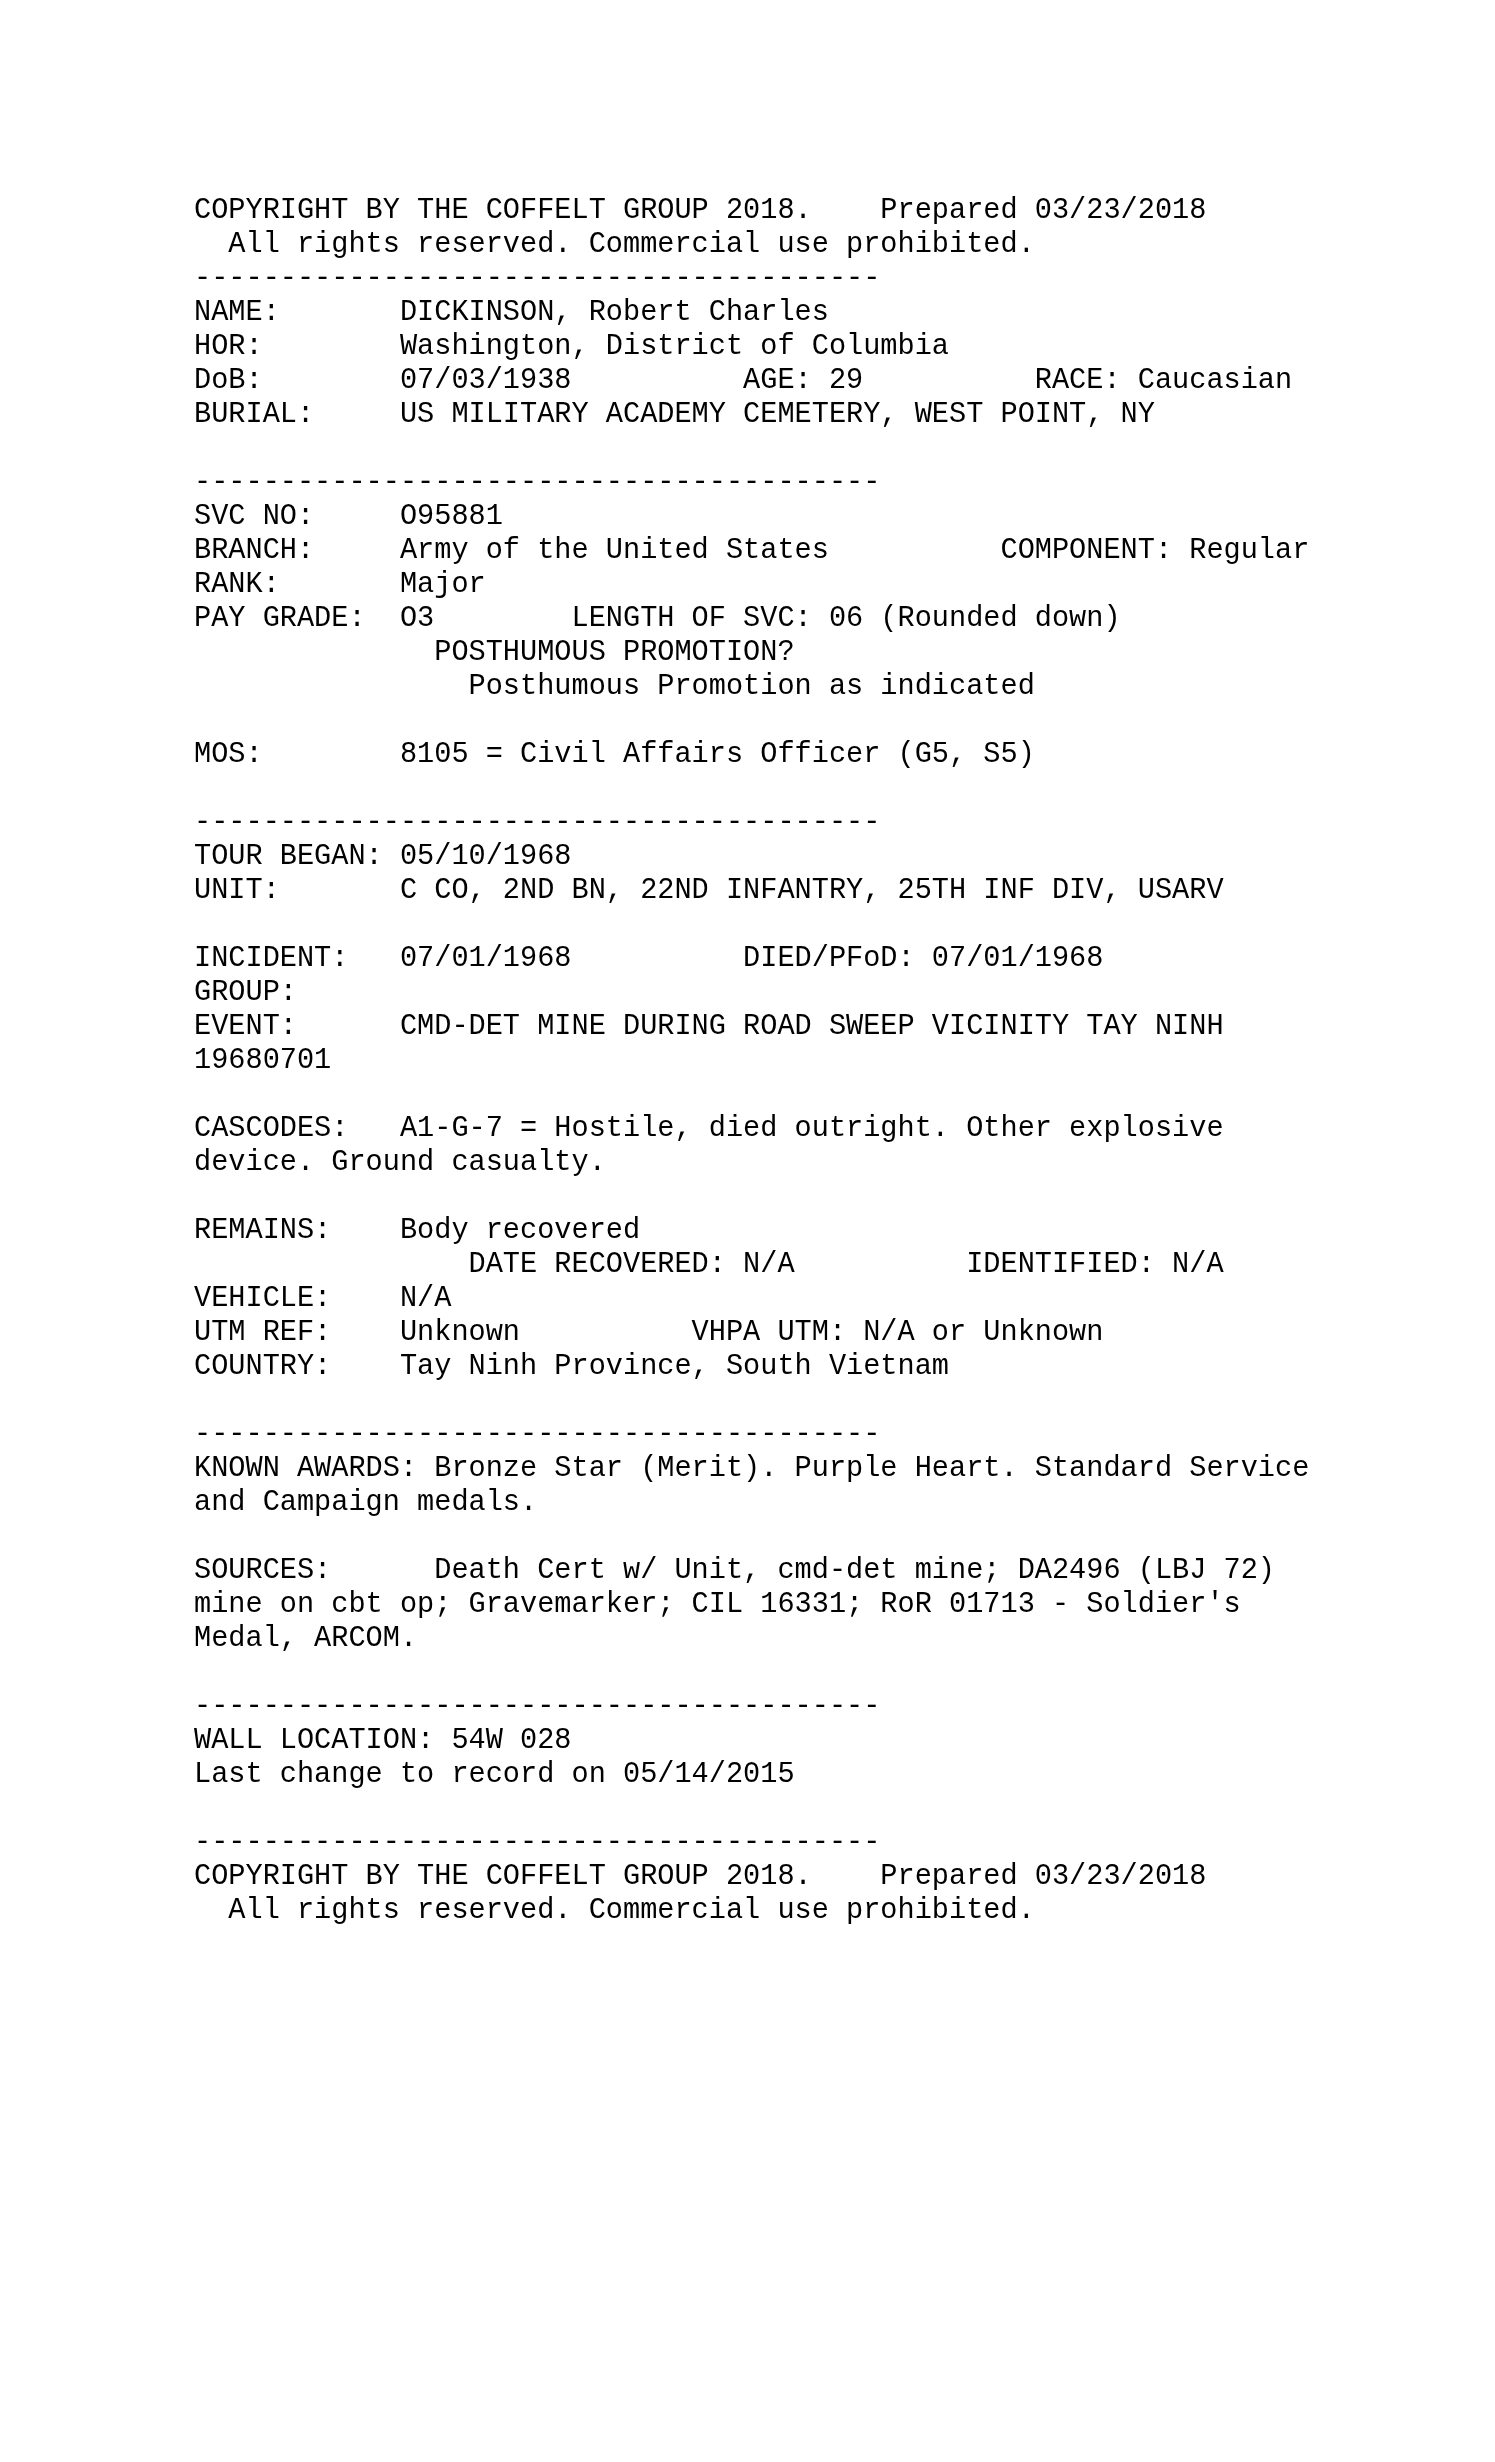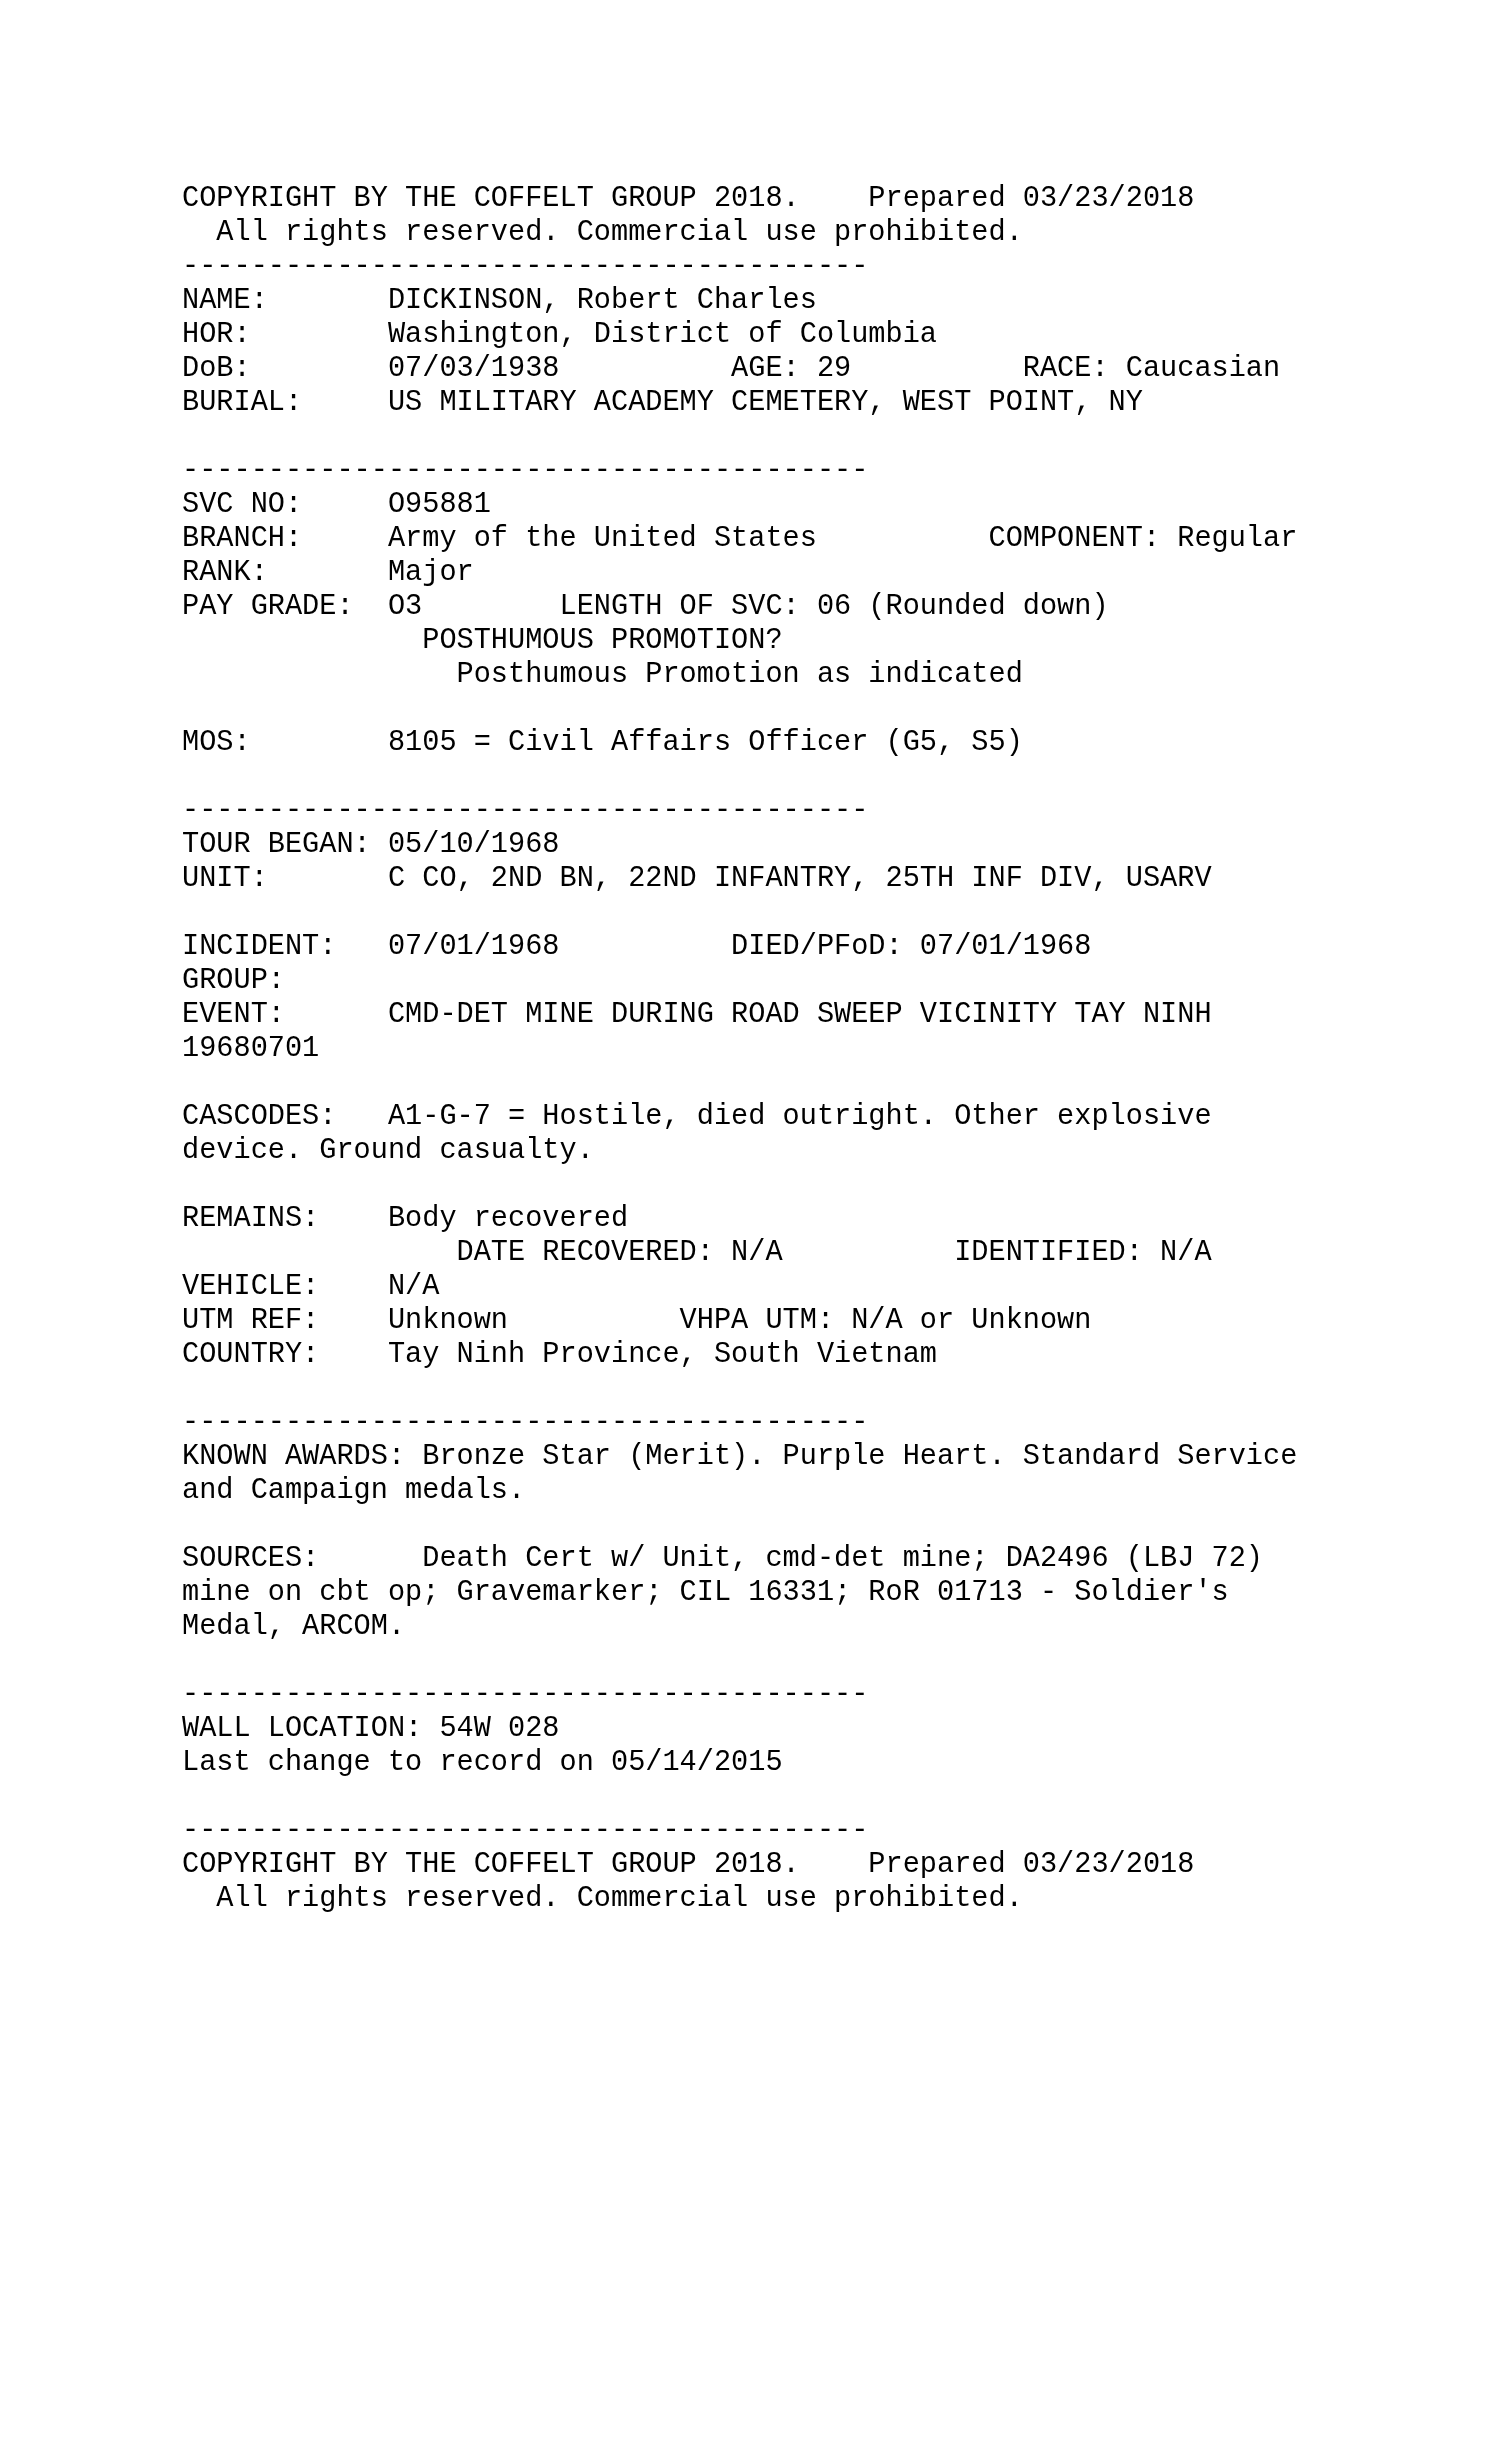--- a/index.html
+++ b/index.html
@@ -11,21 +11,21 @@
     position: relative;
     width: 1495px;
     height: 2462px;
     background: #ffffff;
     overflow: hidden;
   }
   .record {
     position: absolute;
     left: 178px;
     top: 178px;
-    margin: 4px;
+    margin: 16px;
     font-family: "Liberation Mono", "DejaVu Sans Mono", monospace;
     font-size: 28.6px;
     line-height: 34px;
     font-weight: 400;
     color: #000000;
     white-space: pre;
     letter-spacing: 0;
   }
 </style>
 </head>

